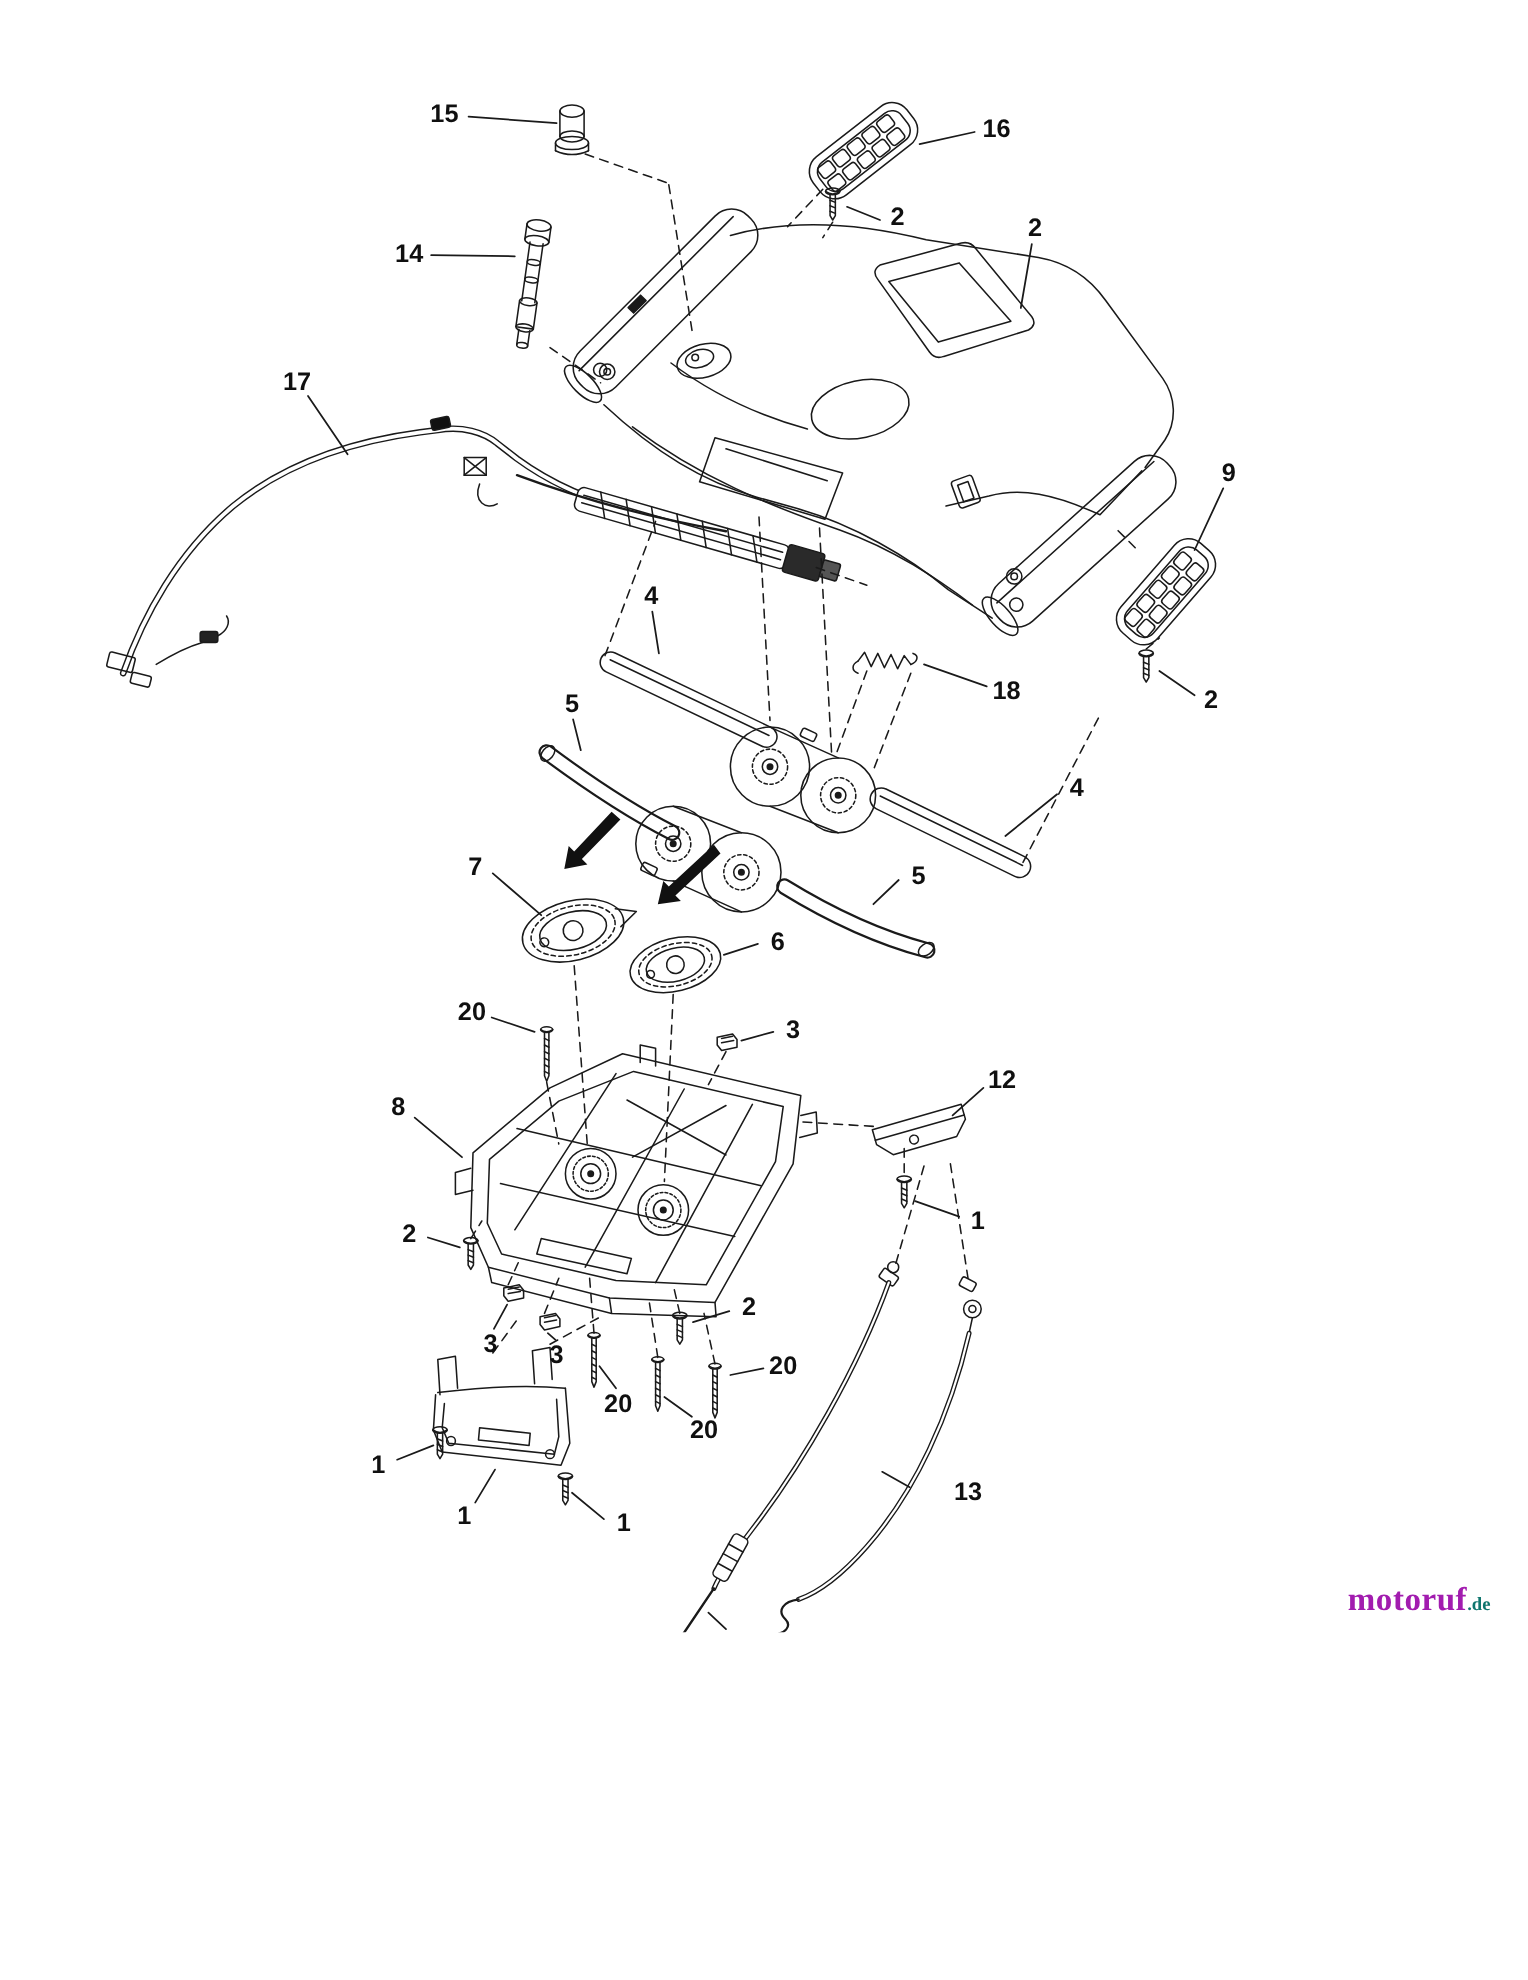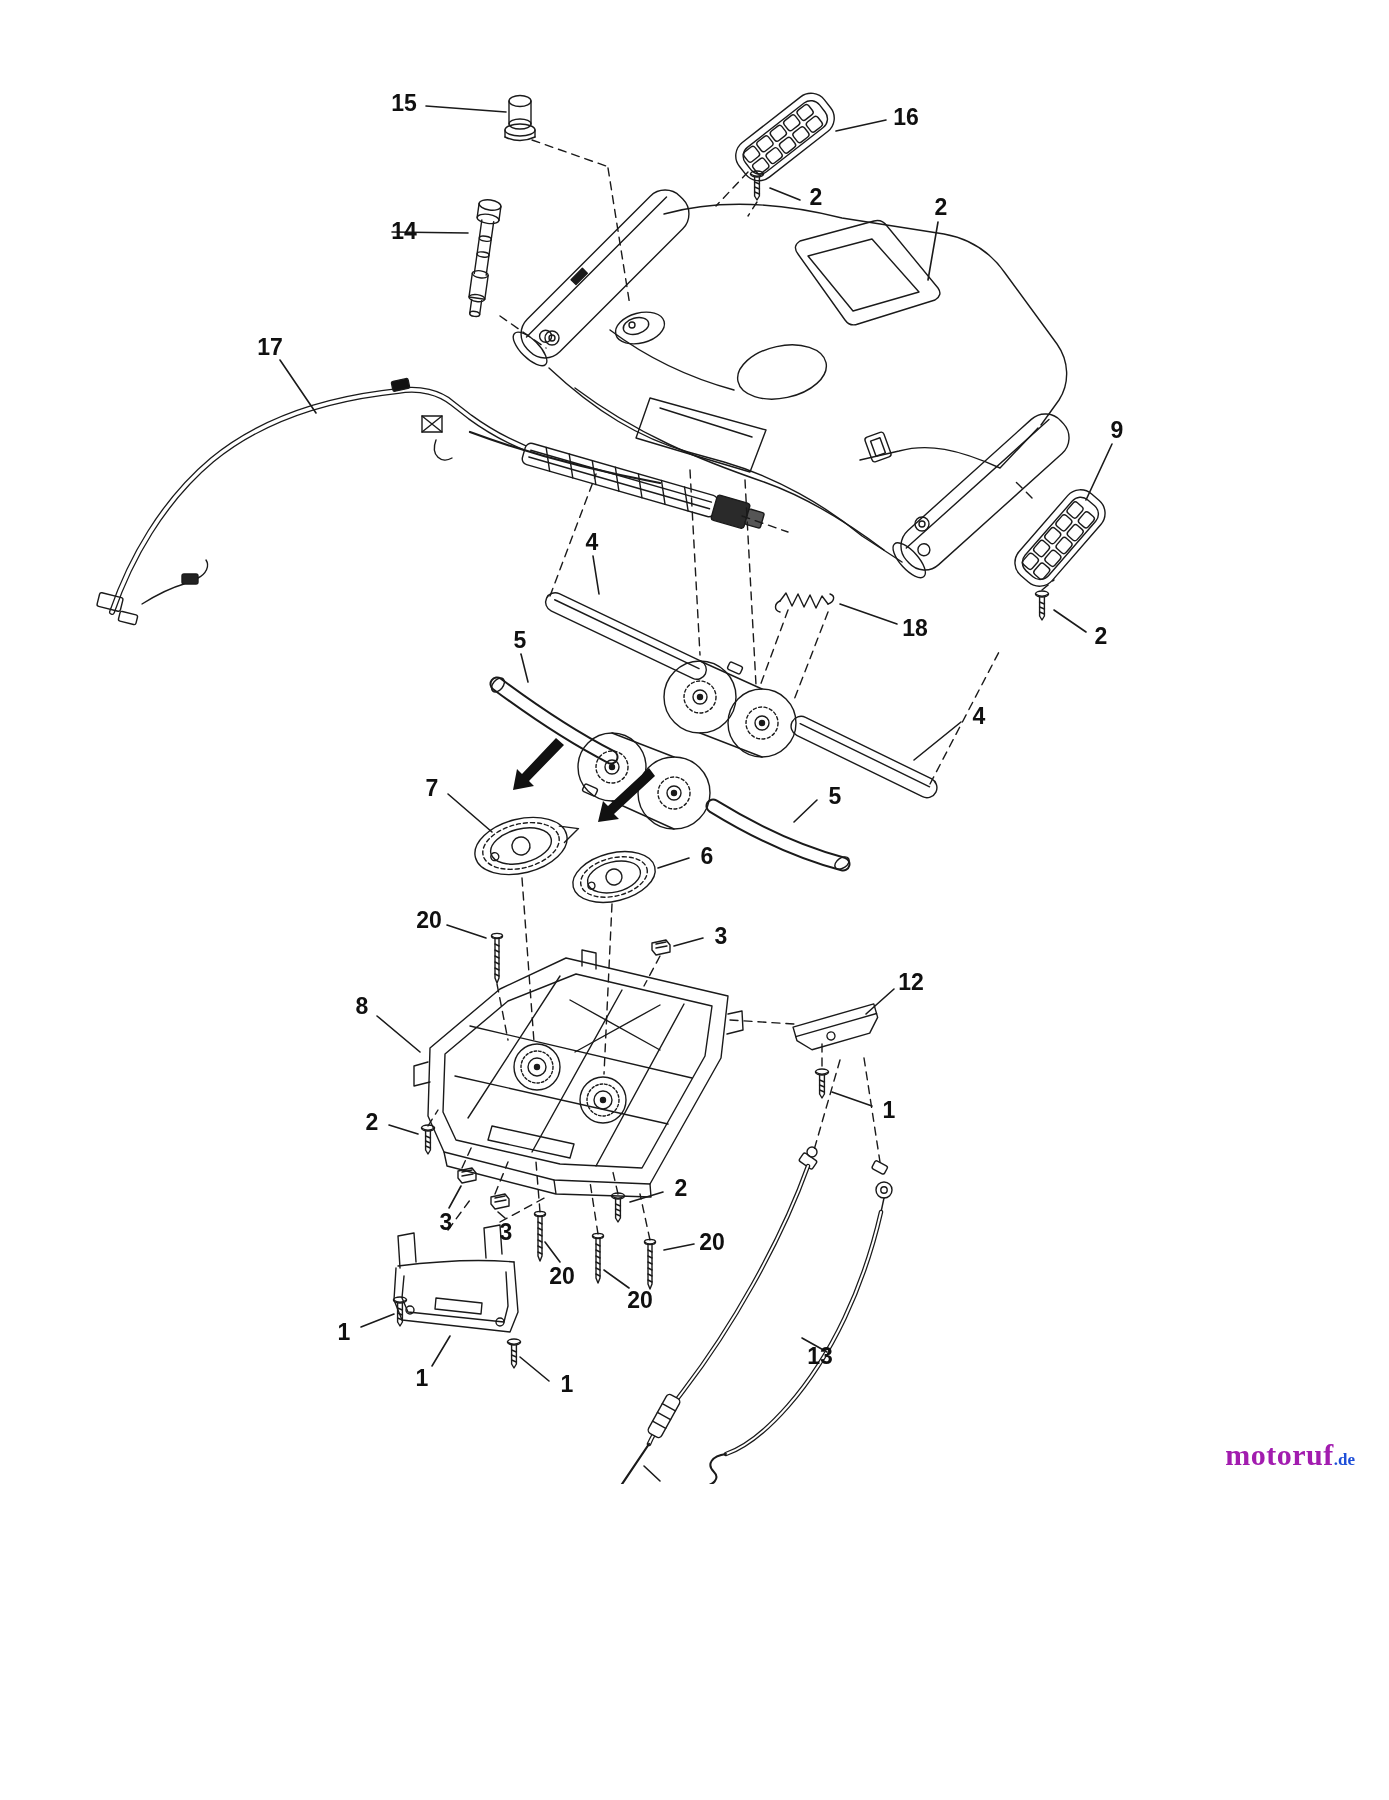--- a/index.html
+++ b/index.html
@@ -389,21 +389,21 @@
     <line x1="549" y1="1381" x2="520" y2="1357"></line>
     <line x1="827" y1="1352" x2="802" y2="1338"></line>
     <line x1="660" y1="1481" x2="644" y2="1466"></line>
   </g>
 </svg>
 
 <div class="callout-layer">
       <div class="callout" style="left: 404px; top: 103px;">15</div>
       <div class="callout" style="left: 906px; top: 117px;">16</div>
       <div class="callout" style="left: 816px; top: 197px;">2</div>
-      <div class="callout" style="left: 372px; top: 231px; margin-left: 32px;">14</div>
+      <div class="callout" style="left: 372px; top: 231px;">14</div>
       <div class="callout" style="left: 941px; top: 207px;">2</div>
       <div class="callout" style="left: 270px; top: 347px;">17</div>
       <div class="callout" style="left: 1117px; top: 430px;">9</div>
       <div class="callout" style="left: 592px; top: 542px;">4</div>
       <div class="callout" style="left: 1101px; top: 636px;">2</div>
       <div class="callout" style="left: 915px; top: 628px;">18</div>
       <div class="callout" style="left: 520px; top: 640px;">5</div>
       <div class="callout" style="left: 979px; top: 716px;">4</div>
       <div class="callout" style="left: 432px; top: 788px;">7</div>
       <div class="callout" style="left: 835px; top: 796px;">5</div>
@@ -416,21 +416,21 @@
       <div class="callout" style="left: 372px; top: 1122px;">2</div>
       <div class="callout" style="left: 681px; top: 1188px;">2</div>
       <div class="callout" style="left: 446px; top: 1222px;">3</div>
       <div class="callout" style="left: 506px; top: 1232px;">3</div>
       <div class="callout" style="left: 712px; top: 1242px;">20</div>
       <div class="callout" style="left: 562px; top: 1276px;">20</div>
       <div class="callout" style="left: 640px; top: 1300px;">20</div>
       <div class="callout" style="left: 344px; top: 1332px;">1</div>
       <div class="callout" style="left: 422px; top: 1378px;">1</div>
       <div class="callout" style="left: 567px; top: 1384px;">1</div>
-      <div class="callout" style="left: 820px; top: 1356px;">13</div>
+      <div class="callout" style="left: 880px; top: 1356px;">13</div>
       <div class="callout" style="left: 667px; top: 1568px;">19</div>
     </div>
 
 <div class="watermark">
-  <span class="brand" style="color: #a21caf;">motoruf</span><span class="tld" style="color: #1d4ed8;">.de</span>
+  <span class="brand" style="color: #a21caf;">motoruf</span><span class="tld" style="color: #0f766e;">.de</span>
 </div>
 
 </div>
 
 </body></html>

